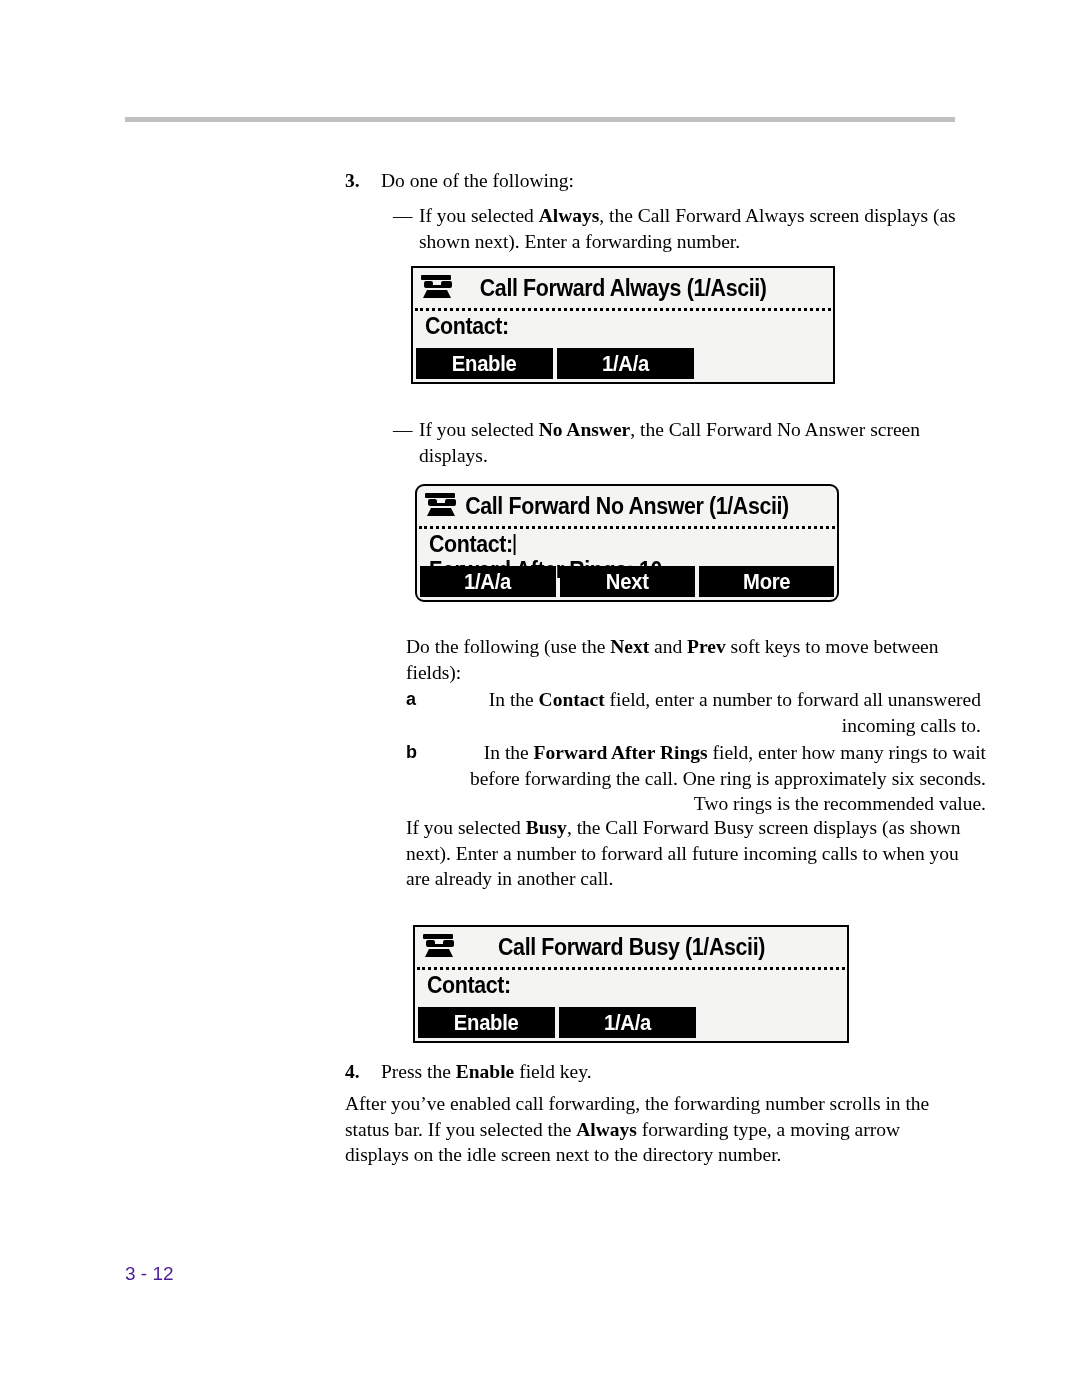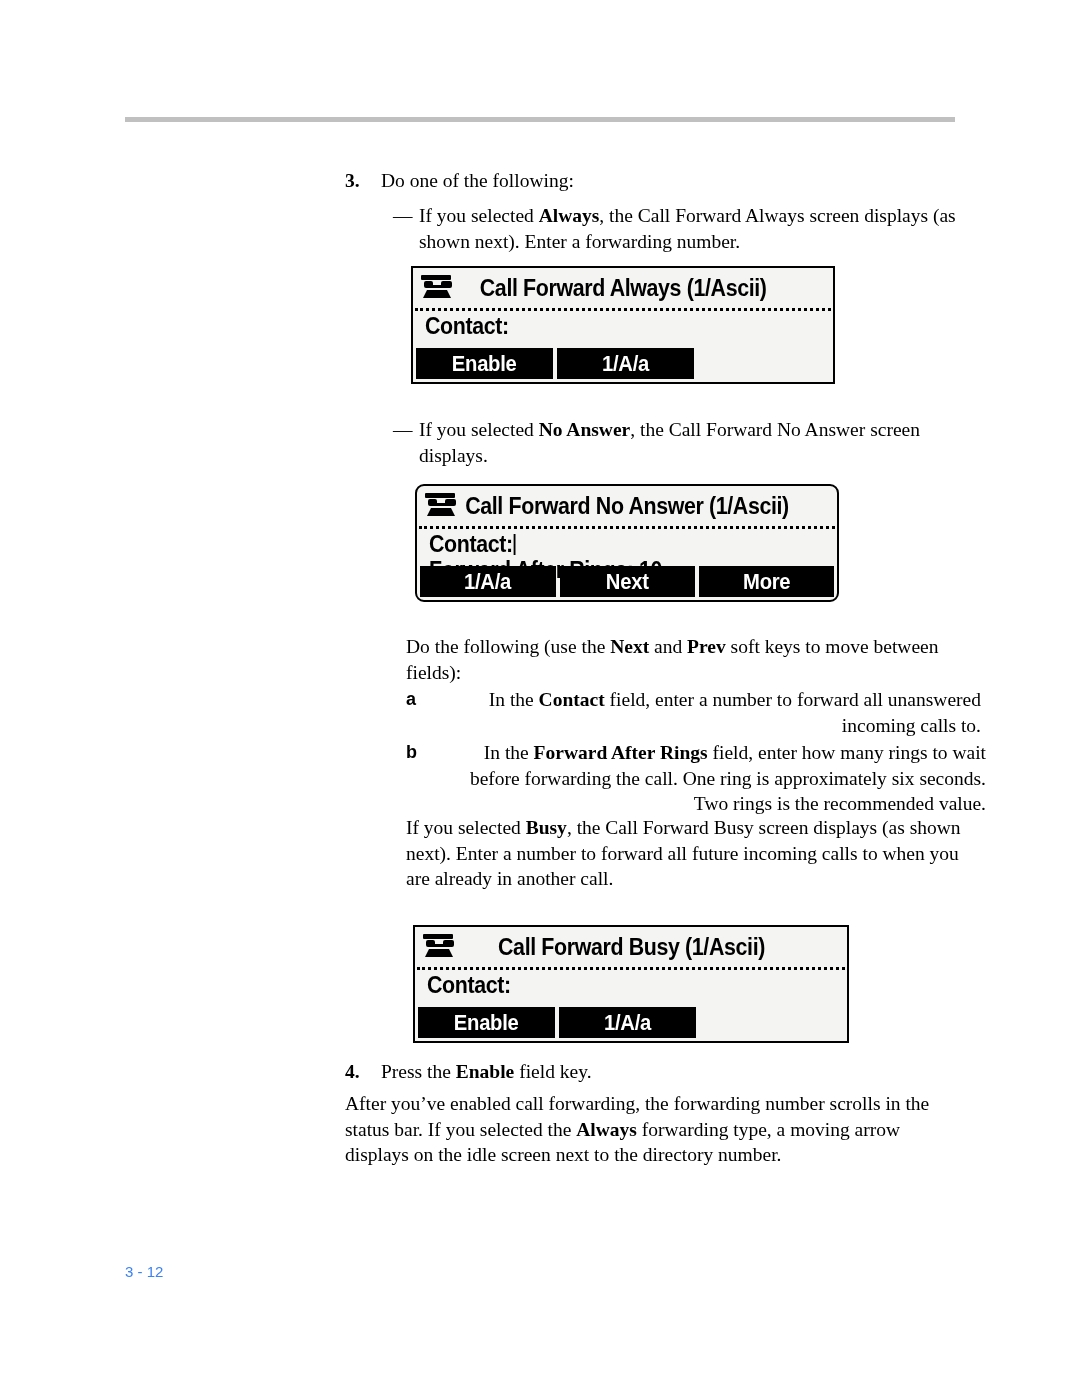--- a/index.html
+++ b/index.html
@@ -176,22 +176,22 @@
     white-space: nowrap;
   }
   .softkey span { display: inline-block; transform: scaleX(0.92); }
 
   
   .page-footer {
     position: absolute;
     left: 125px;
     top: 1263px;
     font-family: "Liberation Sans", sans-serif;
-    font-size: 15px;
-    color: #3b82f6;
+    font-size: 19px;
+    color: #4c1d95;
   }
 </style>
 </head>
 <body>
 
 <div class="page-header">
   <div class="hdr-rule"></div>
 </div>
 
 <div class="body-area">

